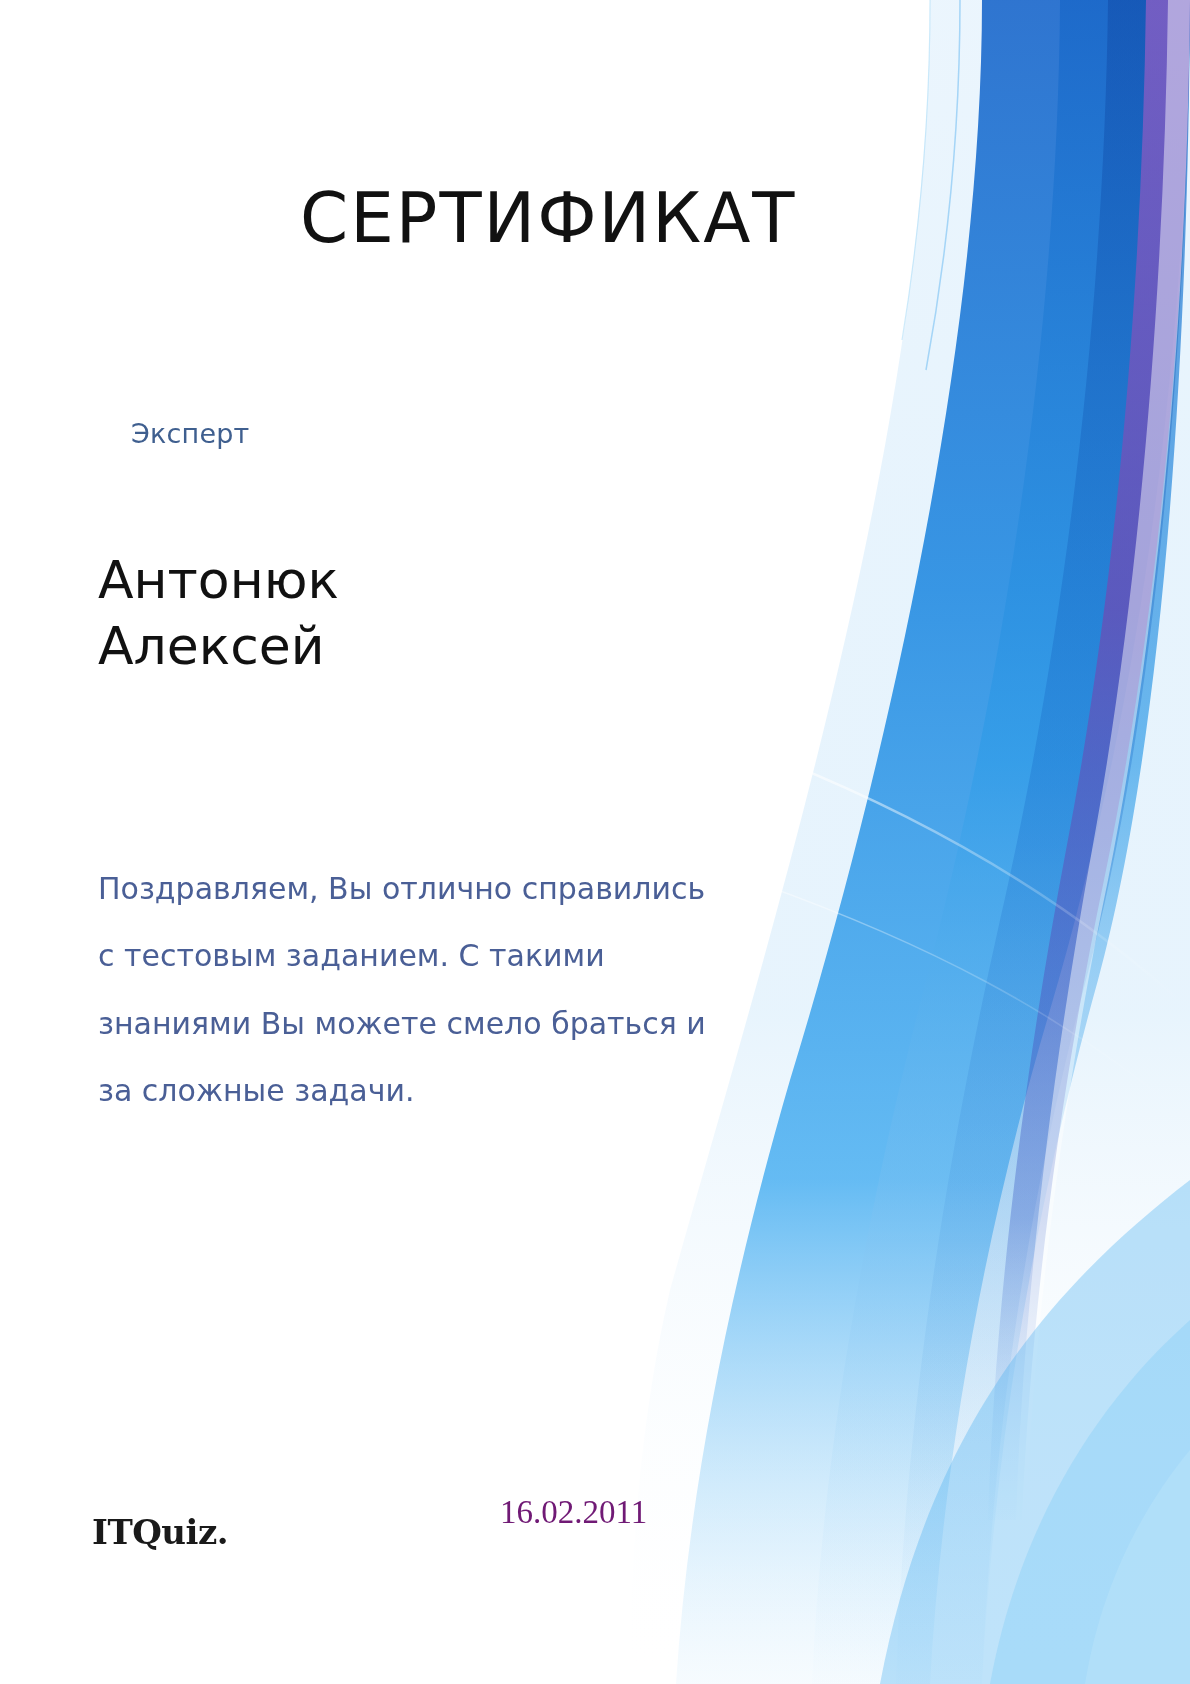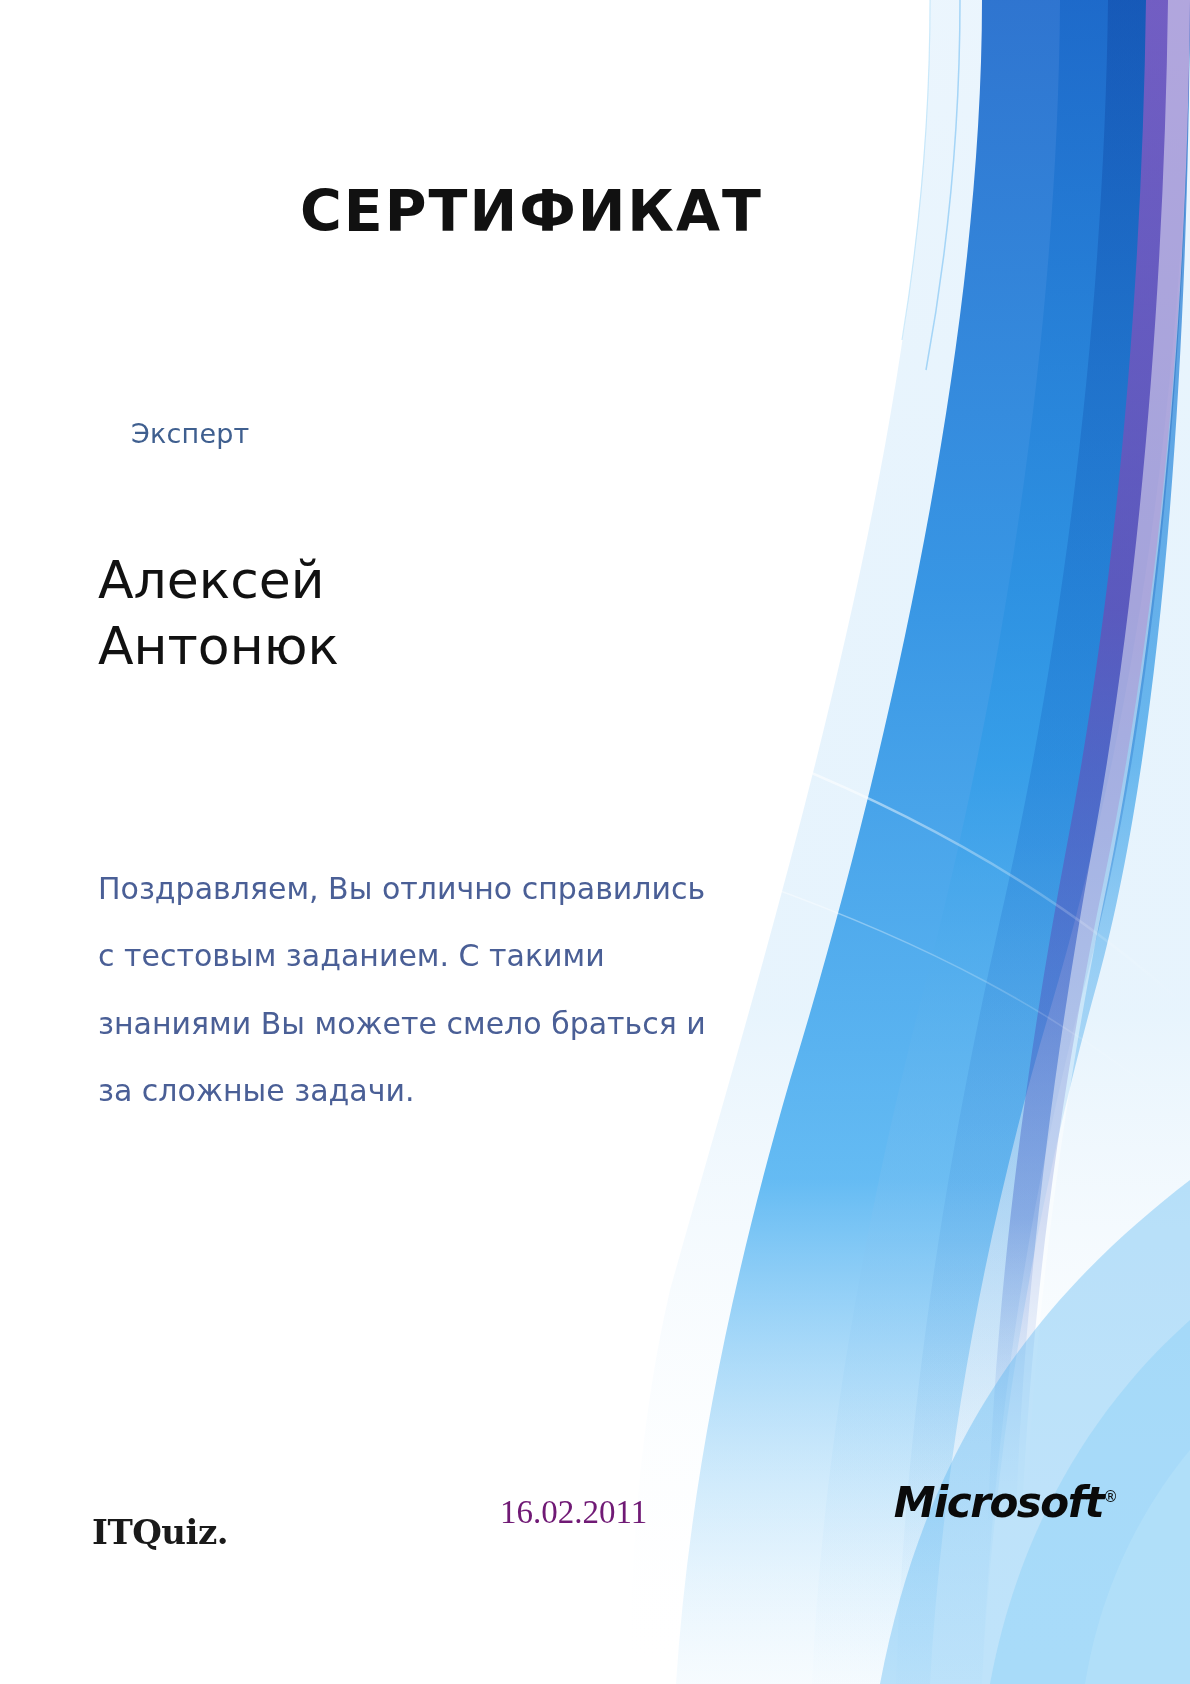--- a/index.html
+++ b/index.html
@@ -25,22 +25,22 @@
     height: 1684px;
     pointer-events: none;
   }
   .art svg { display: block; width: 100%; height: 100%; }
 
   
   .title {
     position: absolute;
     left: 300px;
     top: 178px;
-    font-size: 57px;
-    font-weight: 700;
+    font-size: 69px;
+    font-weight: 400;
     letter-spacing: 2px;
     color: #111111;
     white-space: nowrap;
   }
   .level {
     position: absolute;
     left: 100px;
     top: 418px;
     font-size: 27px;
     color: #3f5f8f;
@@ -175,32 +175,29 @@
       <path d="M330,0 C330,120 318,250 296,370" stroke="#5fb6f2" stroke-width="1.5" fill="none" opacity="0.5"></path>
       <path d="M300,0 C300,110 290,230 272,340" stroke="#9ad4f7" stroke-width="1.2" fill="none" opacity="0.45"></path>
     </svg>
   </div>
 
   <div class="title">СЕРТИФИКАТ</div>
 
   <div class="level">Эксперт</div>
 
   <div class="recipient">
+    <span class="ln">Антонюк</span>
     <span class="ln">Алексей</span>
-    <span class="ln">Антонюк</span>
   </div>
 
   <div class="message">
     <span class="ln">Поздравляем, Вы отлично справились</span>
     <span class="ln">с тестовым заданием. С такими</span>
     <span class="ln">знаниями Вы можете смело браться и</span>
     <span class="ln">за сложные задачи.</span>
   </div>
 
   <div class="footer-brand">ITQuiz.</div>
 
   <div class="footer-date">16.02.2011</div>
 
-  <div class="footer-logo">
-    <span>Microsoft</span><span class="reg">®</span>
-  </div>
 
 </div>
 
 </body></html>

